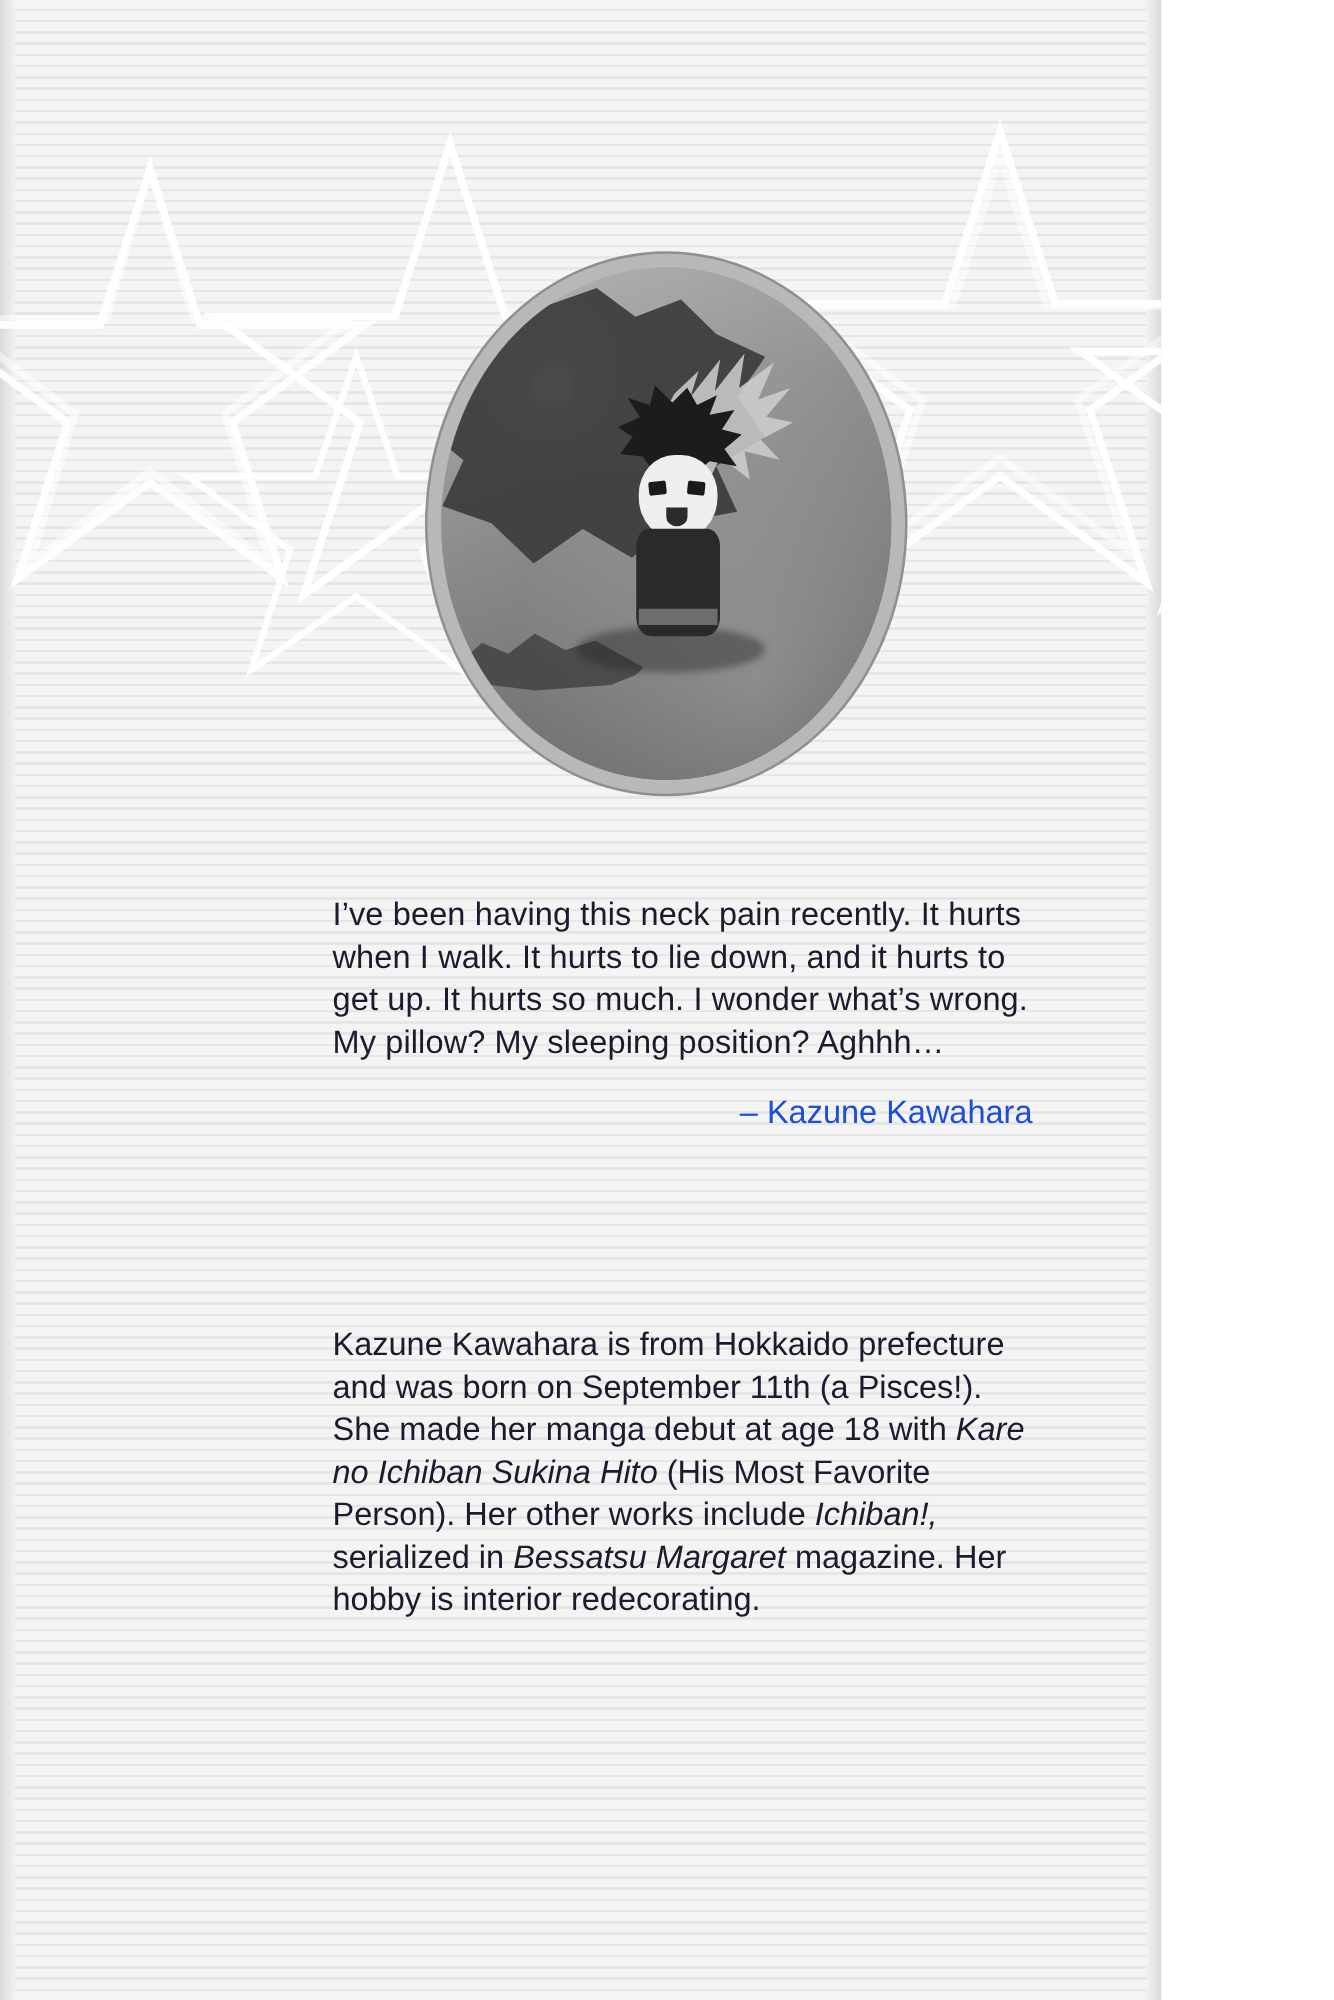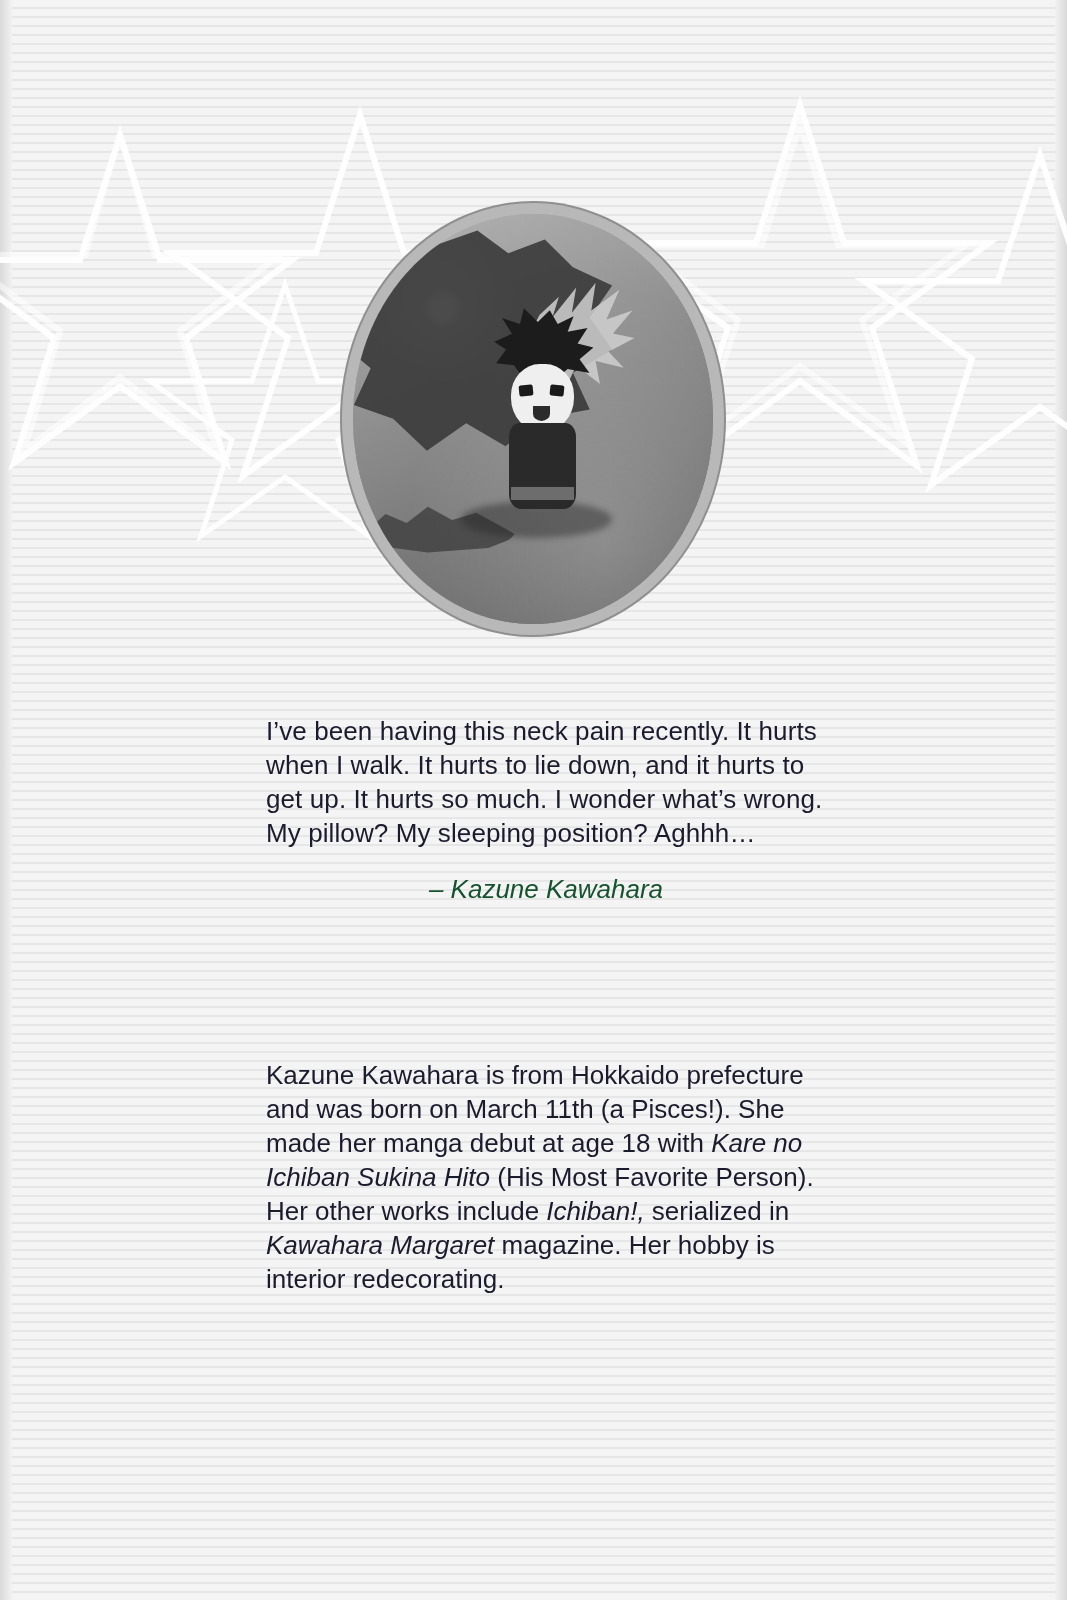--- a/index.html
+++ b/index.html
@@ -2,21 +2,21 @@
 <html><head>
 <meta charset="utf-8">
 <style>
   html, body {
     margin: 0;
     padding: 0;
     background: #ffffff;
   }
   .page {
     position: relative;
-    width: 1067px;
+    width: 929px;
     height: 1600px;
     overflow: hidden;
     background: #f2f2f2;
     font-family: "Liberation Sans", sans-serif;
   }
   
   .stripes {
     position: absolute;
     inset: 0;
     background-image: repeating-linear-gradient(
@@ -149,25 +149,24 @@
     color: #1b1b2e;
     font-size: 26px;
     line-height: 34px;
     letter-spacing: .1px;
   }
   .attribution {
     position: absolute;
     left: 266px;
     top: 846px;
     width: 560px;
-    text-align: center;
-    color: #14532d;
+    text-align: right;
+    color: #1d4ed8;
     font-size: 26px;
     line-height: 34px;
-    font-style: italic;
   }
   .bio {
     position: absolute;
     left: 266px;
     top: 1032px;
     width: 560px;
     color: #1b1b2e;
     font-size: 26px;
     line-height: 34px;
   }
@@ -218,15 +217,15 @@
       <div class="mouth"></div>
       <div class="body"></div>
       <div class="belt"></div>
     </div>
   </div>
 
   <p class="quote">I’ve been having this neck pain recently. It hurts when I walk. It hurts to lie down, and it hurts to get up. It hurts so much. I wonder what’s wrong. My pillow? My sleeping position? Aghhh…</p>
 
   <p class="attribution">– Kazune Kawahara</p>
 
-  <p class="bio"><span>Kazune Kawahara is from Hokkaido prefecture and was born on March 11th (a Pisces!). She made her manga debut at age 18 with </span><em>Kare no Ichiban Sukina Hito</em><span> (His Most Favorite Person). Her other works include </span><em>Ichiban!,</em><span> serialized in </span><em>Kawahara Margaret</em><span> magazine. Her hobby is interior redecorating.</span></p>
+  <p class="bio"><span>Kazune Kawahara is from Hokkaido prefecture and was born on September 11th (a Pisces!). She made her manga debut at age 18 with </span><em>Kare no Ichiban Sukina Hito</em><span> (His Most Favorite Person). Her other works include </span><em>Ichiban!,</em><span> serialized in </span><em>Bessatsu Margaret</em><span> magazine. Her hobby is interior redecorating.</span></p>
 
 </div>
 
 </body></html>

